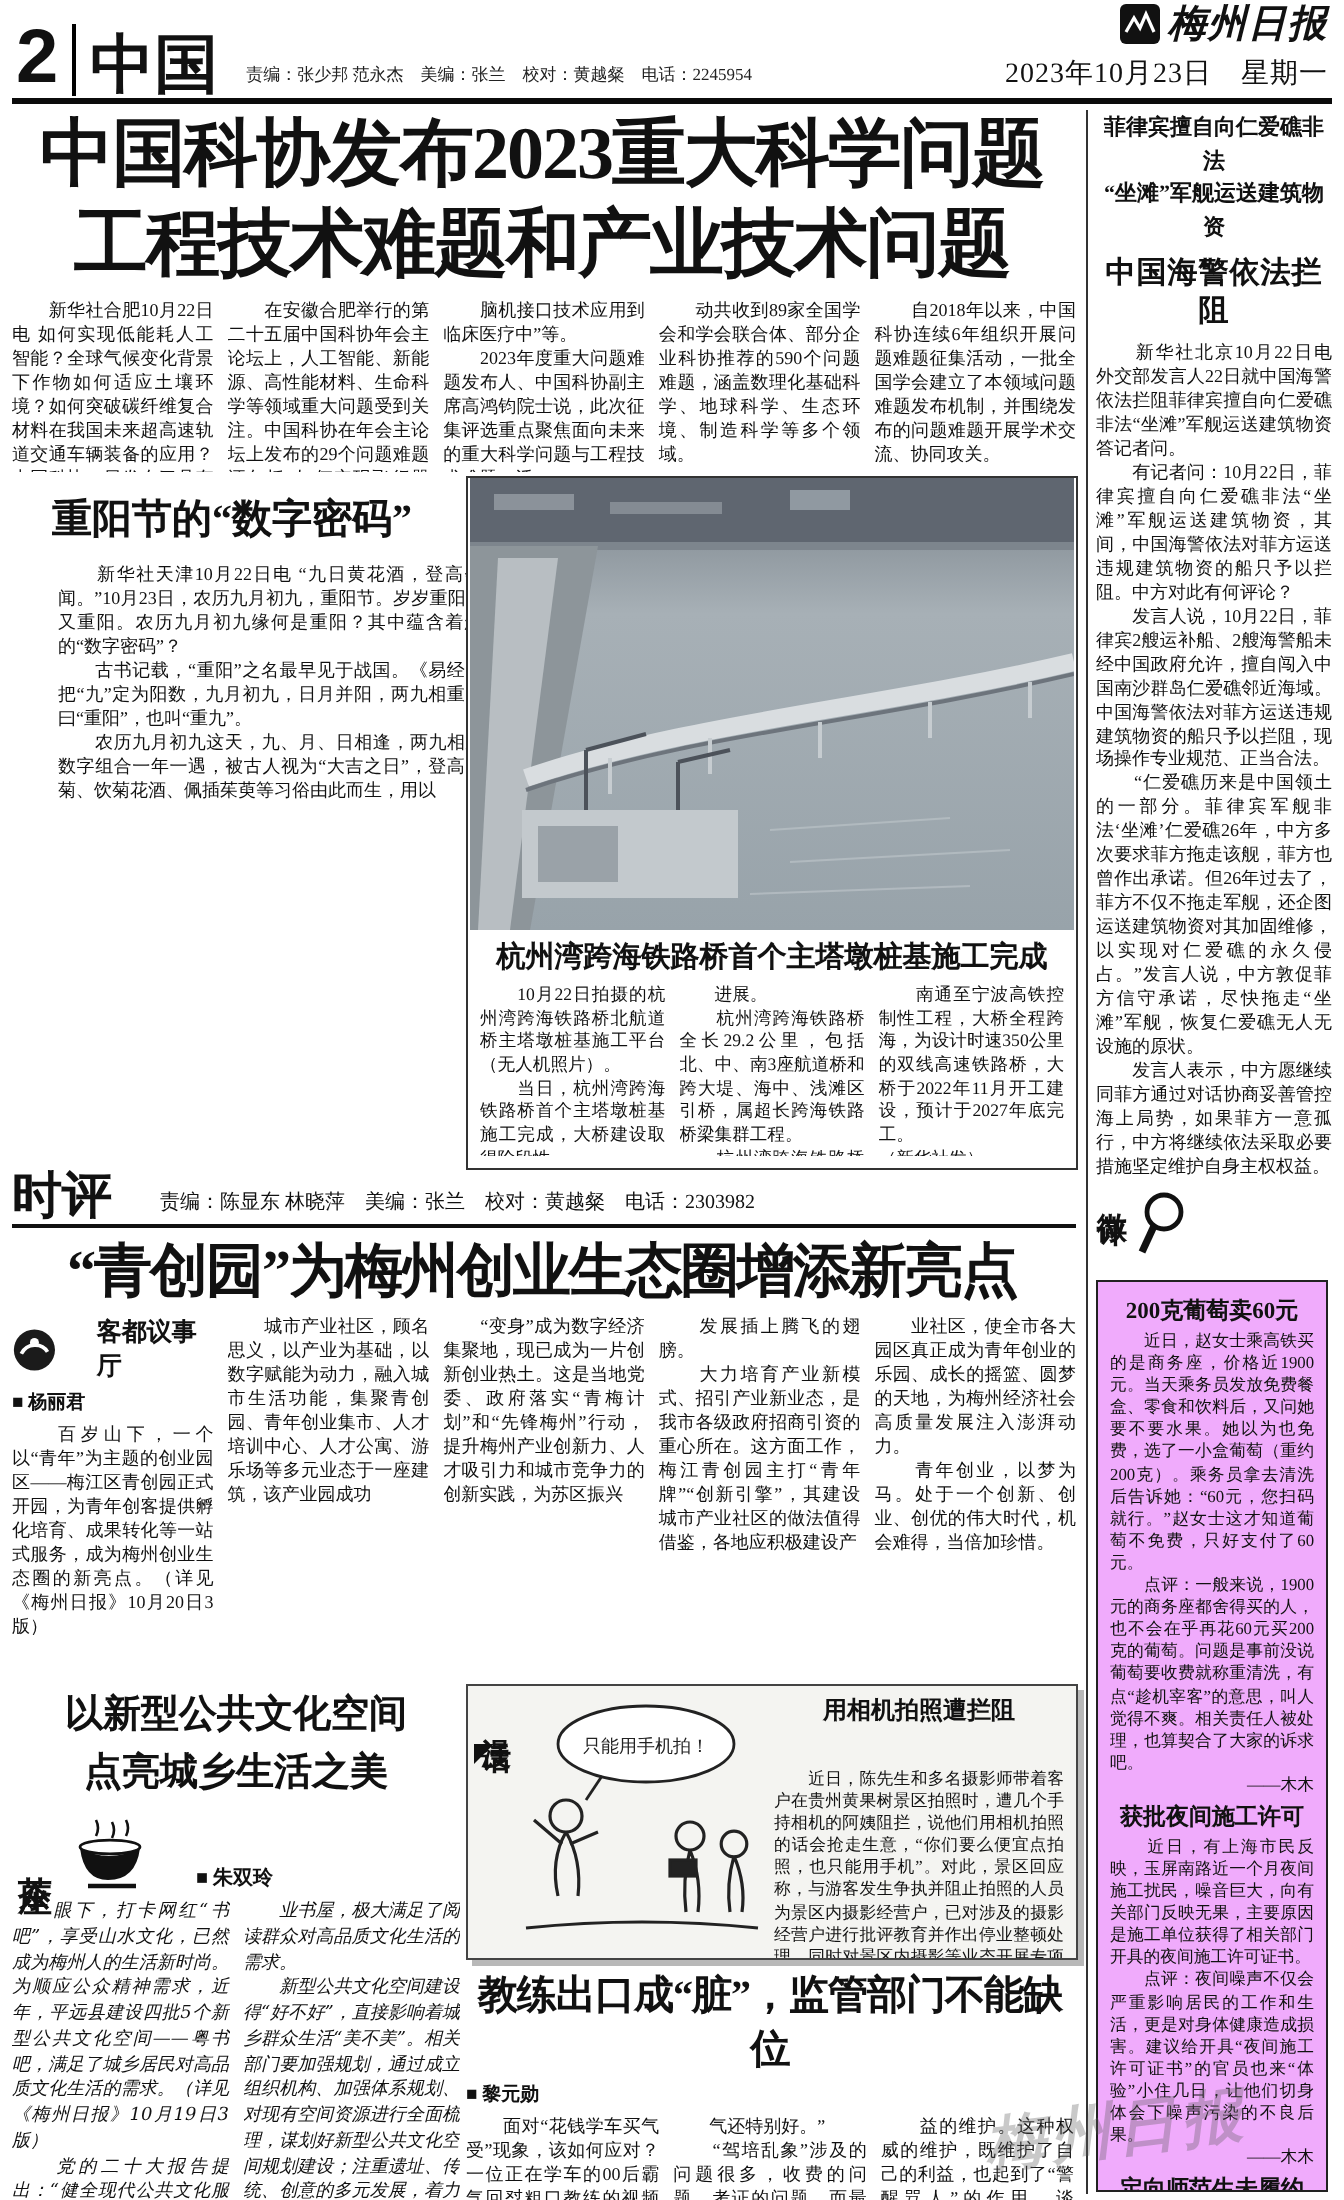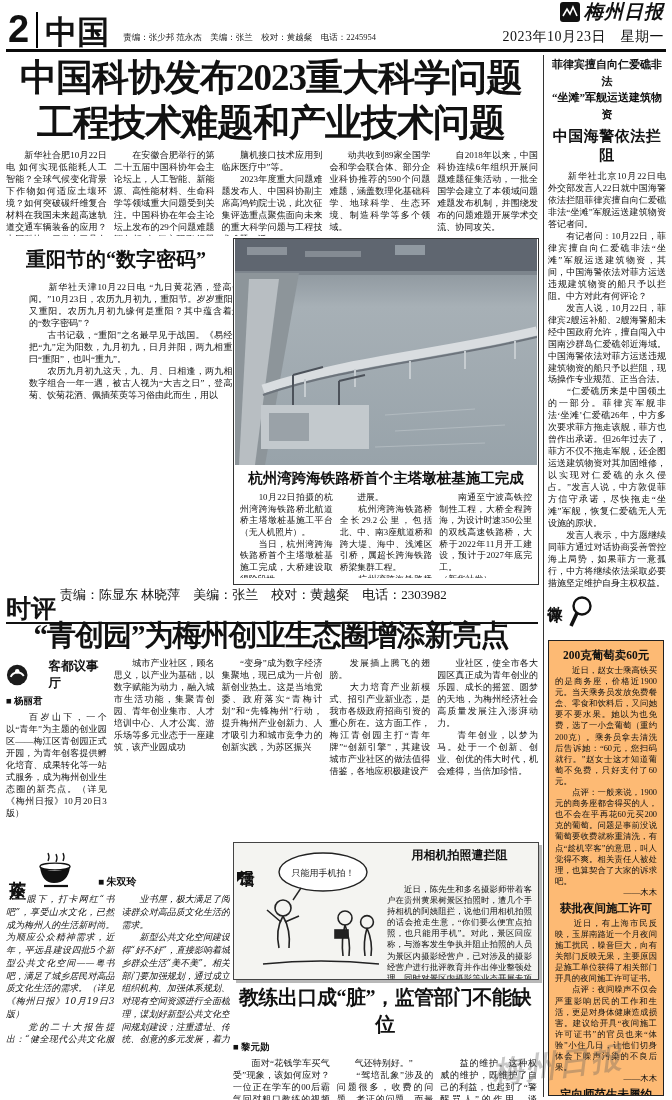--- a/index.html
+++ b/index.html
@@ -38,21 +38,21 @@
   .photo-cols .bodytext{font-size:8.8px;}
   
   .coast{left:548px;top:56px;width:118px;}
   .coast-kicker{font-size:11px;font-weight:800;line-height:1.5;text-align:center;}
   .coast-hl{font-size:15px;font-weight:900;text-align:center;margin:5px 0 6px;letter-spacing:.5px;}
   .coast-body{height:462px;overflow:hidden;}
   
   .sp-hdr{left:6px;top:586px;width:532px;border-bottom:2px solid #111;display:flex;
           align-items:flex-end;padding-bottom:1px;}
   .sp-label{font-family:"Liberation Sans",sans-serif;font-size:25px;font-weight:900;line-height:1;}
-  .sp-credits{font-size:13px;margin-left:4px;padding-bottom:17px;}
+  .sp-credits{font-size:10px;margin-left:24px;padding-bottom:3px;}
   .sp-hl{left:2px;top:616px;width:538px;text-align:center;font-size:29px;font-weight:900;letter-spacing:-1px;}
   .sp-cols{left:6px;top:658px;width:532px;height:180px;}
   .kedu{display:flex;align-items:center;gap:20px;margin-bottom:3px;}
   .kedu-name{font-family:"Liberation Sans",sans-serif;font-size:12.5px;font-weight:900;}
   .author{font-size:9.5px;font-weight:700;margin:3px 0 4px;}
   
   .cz{left:6px;top:844px;width:224px;}
   .cz-hl{text-align:center;font-size:19px;font-weight:900;line-height:1.5;}
   .cz-row{display:flex;align-items:flex-end;margin-top:5px;}
   .cz-badge{display:flex;align-items:center;gap:3px;}
@@ -75,21 +75,21 @@
   .mh-body{font-size:8.4px;line-height:1.32;text-align:justify;}
   .mh-credit{display:block;text-align:right;font-weight:700;}
   
   .coach{left:233px;top:984px;width:304px;}
   .coach-hl{text-align:center;font-size:20px;font-weight:900;letter-spacing:-.5px;}
   .coach-cols{margin-top:2px;height:72px;}
   
   .wp-badge{left:545px;top:594px;display:flex;align-items:flex-start;gap:2px;}
   .wp-badge .vert{font-size:15px;}
   .wp-box{left:548px;top:640px;width:116px;height:456px;border:1.5px solid #222;padding:4px 6px;
-          overflow:hidden;box-sizing:border-box;background:#fdba74;}
+          overflow:hidden;box-sizing:border-box;background:#f0abfc;}
   .wp-title{font-size:11.5px;font-weight:900;text-align:center;margin:3px 0 2px;}
   .wp-body,.wp-comment{font-size:8.4px;line-height:1.32;text-align:justify;white-space:pre-line;}
   .wp-sign{font-size:8.4px;text-align:right;}
   
   .wm{left:492px;top:1042px;width:180px;font-size:30px;font-weight:900;color:rgba(90,90,90,.33);
       transform:rotate(-7deg);letter-spacing:3px;font-style:italic;pointer-events:none;}
 </style>
 </head>
 <body>
 
@@ -220,20 +220,24 @@
     </div>
     <div class="col bodytext">　　城市产业社区，顾名思义，以产业为基础，以数字赋能为动力，融入城市生活功能，集聚青创园、青年创业集市、人才培训中心、人才公寓、游乐场等多元业态于一座建筑，该产业园成功</div>
     <div class="col bodytext">　　“变身”成为数字经济集聚地，现已成为一片创新创业热土。这是当地党委、政府落实“青梅计划”和“先锋梅州”行动，提升梅州产业创新力、人才吸引力和城市竞争力的创新实践，为苏区振兴</div>
     <div class="col bodytext">　　发展插上腾飞的翅膀。
 　　大力培育产业新模式、招引产业新业态，是我市各级政府招商引资的重心所在。这方面工作，梅江青创园主打“青年牌”“创新引擎”，其建设城市产业社区的做法值得借鉴，各地应积极建设产</div>
     <div class="col bodytext">　　业社区，使全市各大园区真正成为青年创业的乐园、成长的摇篮、圆梦的天地，为梅州经济社会高质量发展注入澎湃动力。
 　　青年创业，以梦为马。处于一个创新、创业、创优的伟大时代，机会难得，当倍加珍惜。</div>
   </div>
 
   <div class="abs cz">
+    <div class="cz-hl">
+      <div>以新型公共文化空间</div>
+      <div>点亮城乡生活之美</div>
+    </div>
     <div class="cz-row">
       <div class="cz-badge">
         <span class="vert">茶座</span>
         <svg width="44" height="40" viewBox="0 0 44 40">
           <path d="M8 18 Q22 26 38 18 Q36 34 22 34 Q10 34 8 18 Z" fill="#111"></path>
           <ellipse cx="23" cy="17.5" rx="15" ry="3.4" fill="#fff" stroke="#111" stroke-width="1.4"></ellipse>
           <path d="M16 12 Q18 8 16 4 M24 13 Q26 9 24 5 M31 12 Q33 8 31 4" stroke="#111" stroke-width="1.3" fill="none"></path>
           <path d="M12 37 L36 37" stroke="#111" stroke-width="2.2"></path>
         </svg>
       </div>

